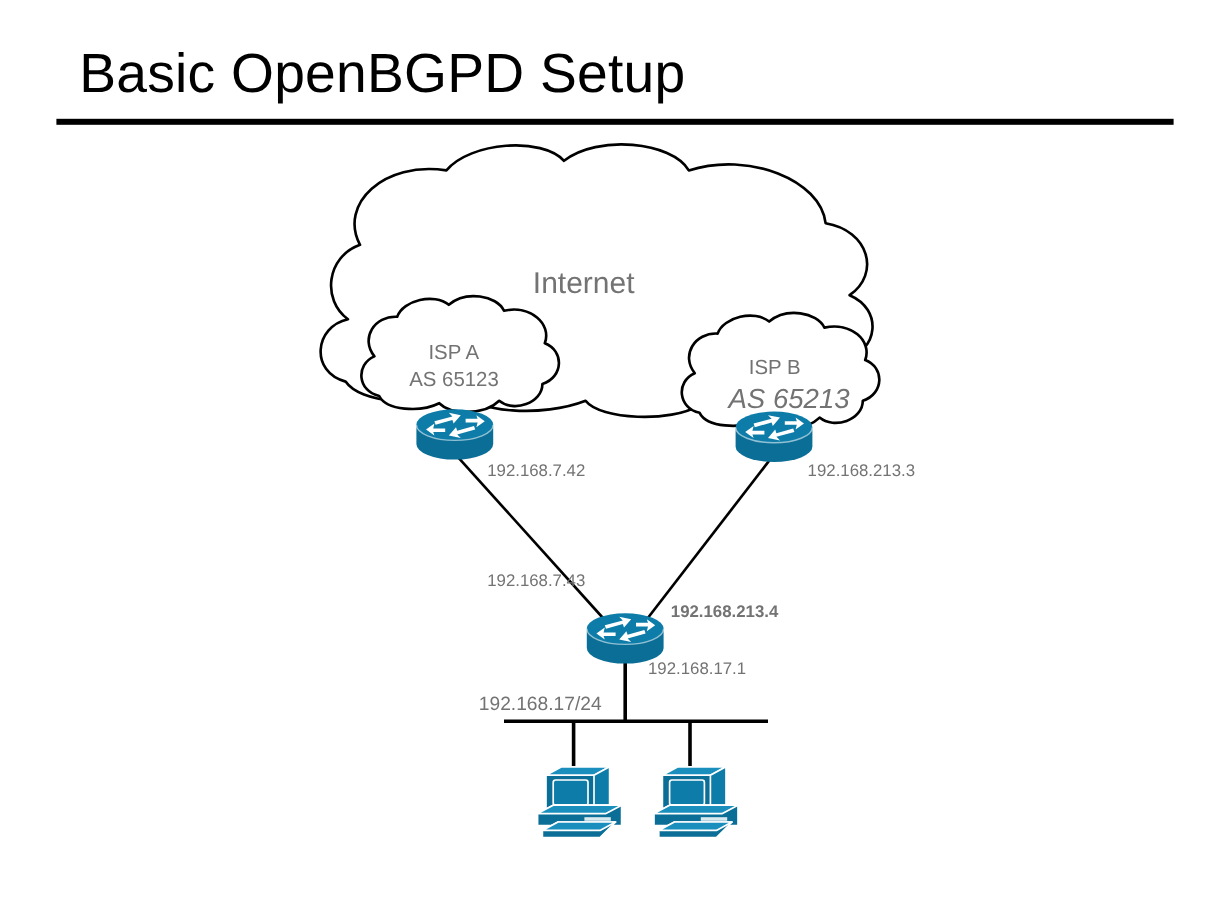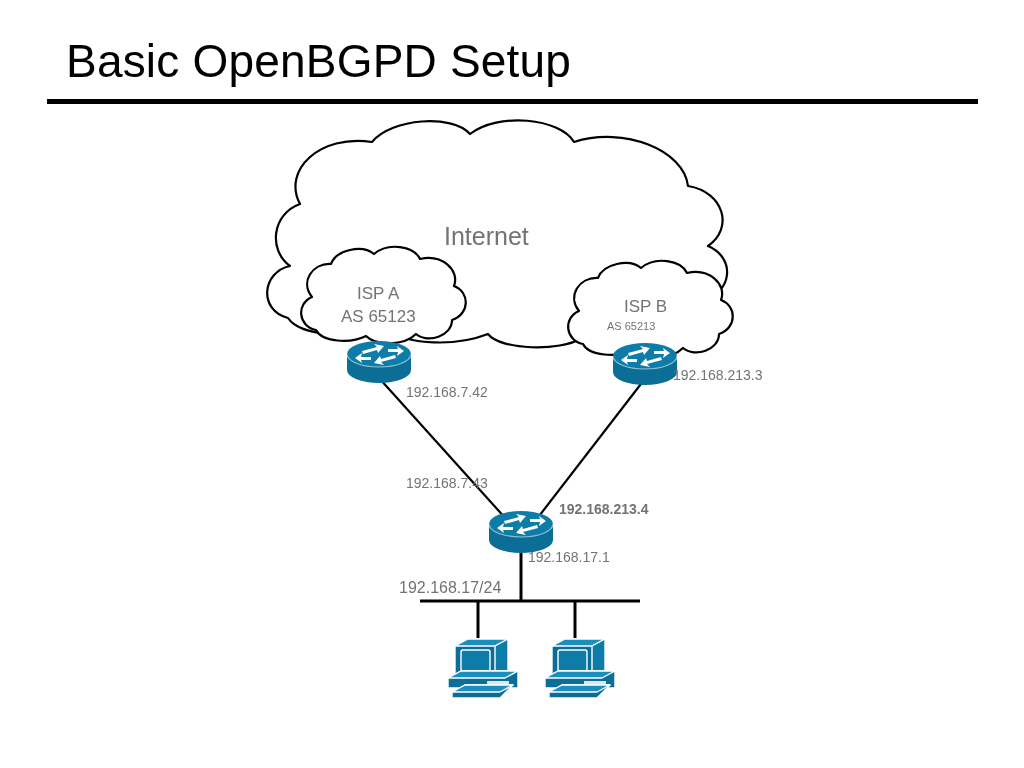--- a/index.html
+++ b/index.html
@@ -55,26 +55,26 @@
     position: absolute;
     font-family: "Liberation Sans", sans-serif;
     color: #737373;
     white-space: nowrap;
     line-height: 1;
   }
   .lbl-internet { font-size: 25px; left: 444px; top: 224px; }
   .lbl-ispa-1 { font-size: 17px; left: 357px; top: 285px; }
   .lbl-ispa-2 { font-size: 17px; left: 341px; top: 308px; }
   .lbl-ispb-1 { font-size: 17px; left: 624px; top: 298px; }
-  .lbl-ispb-2 { font-size: 11px; left: 607px; top: 321px; }
+  .lbl-ispb-2 { font-size: 23px; left: 607px; top: 321px; font-style: italic; }
   .lbl-ip-a-up { font-size: 14px; left: 406px; top: 385px; }
-  .lbl-ip-b-up { font-size: 14px; left: 673px; top: 368px; }
+  .lbl-ip-b-up { font-size: 14px; left: 673px; top: 385px; }
   .lbl-ip-a-dn { font-size: 14px; left: 406px; top: 476px; }
   .lbl-ip-b-dn { font-size: 14px; left: 559px; top: 502px; font-weight: bold; }
-  .lbl-ip-lan-gw { font-size: 14px; left: 528px; top: 550px; text-align: right; }
+  .lbl-ip-lan-gw { font-size: 14px; left: 540px; top: 550px; text-align: right; }
   .lbl-lan-net { font-size: 16px; left: 399px; top: 580px; }
 </style>
 </head>
 <body>
 
 <div id="slide">
 
   <div class="slide-title">Basic OpenBGPD Setup</div>
   <div class="title-rule"></div>
 

